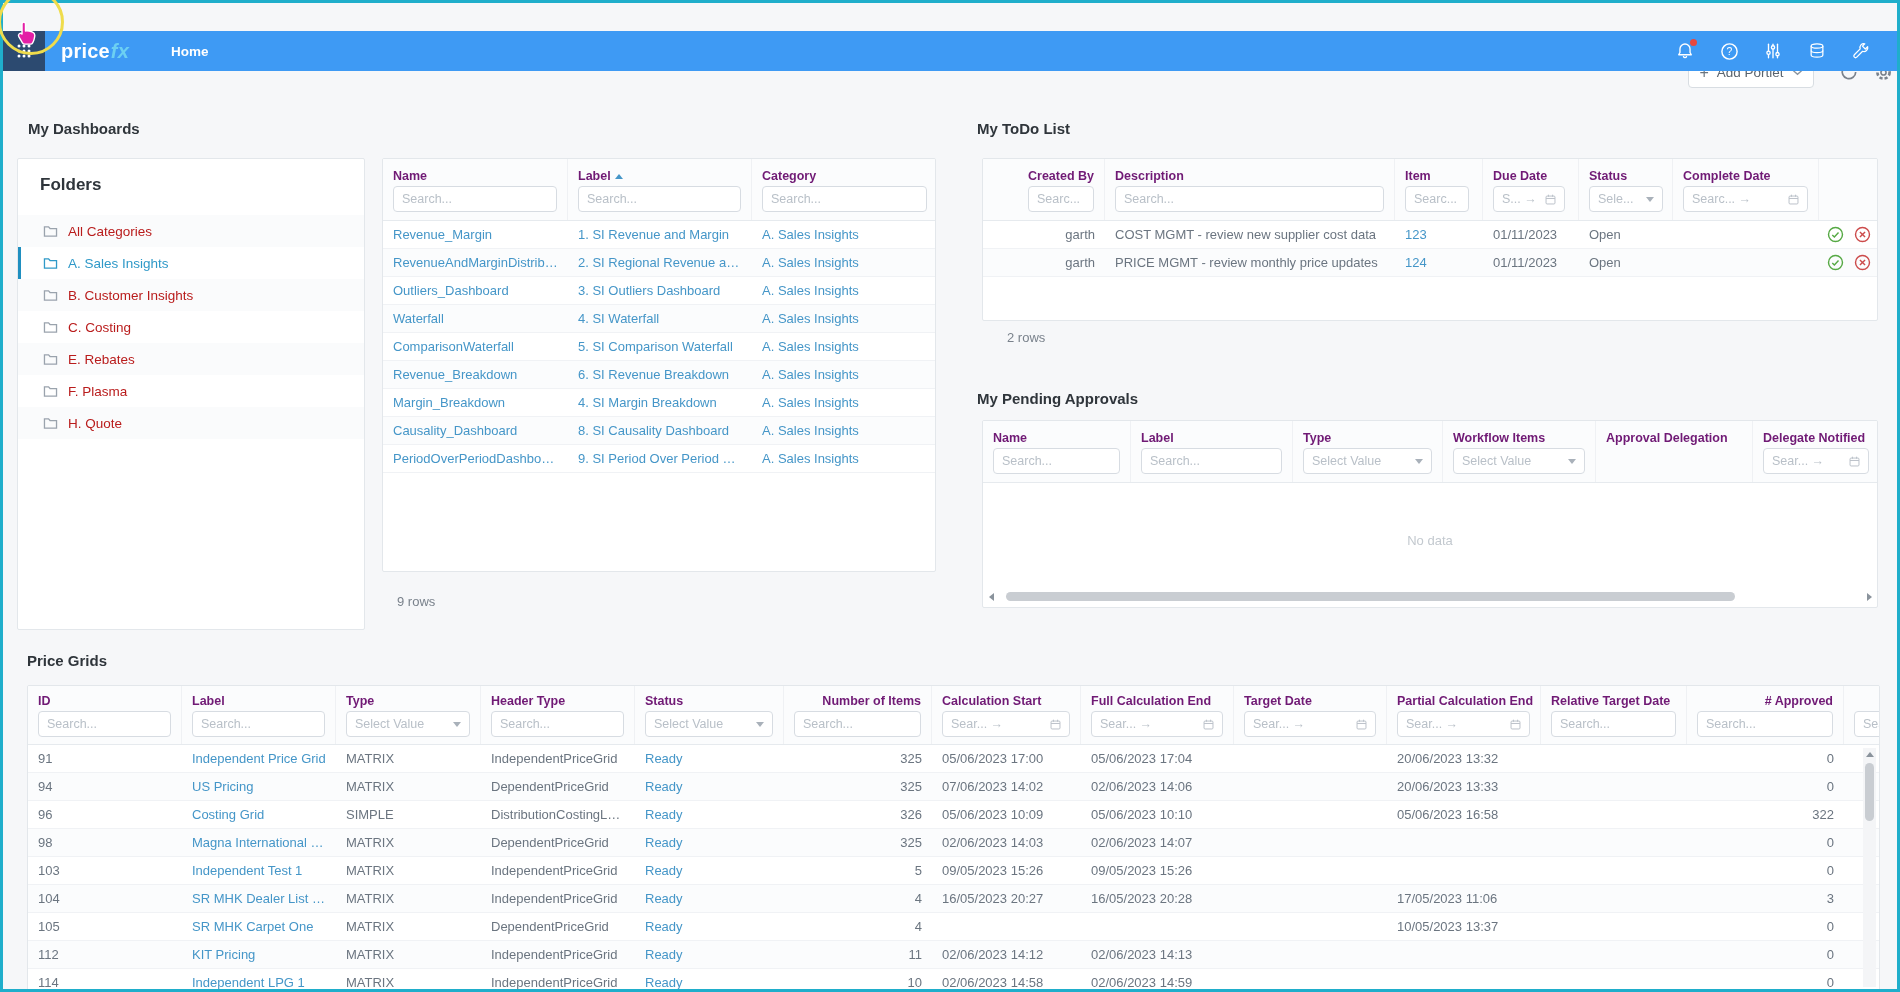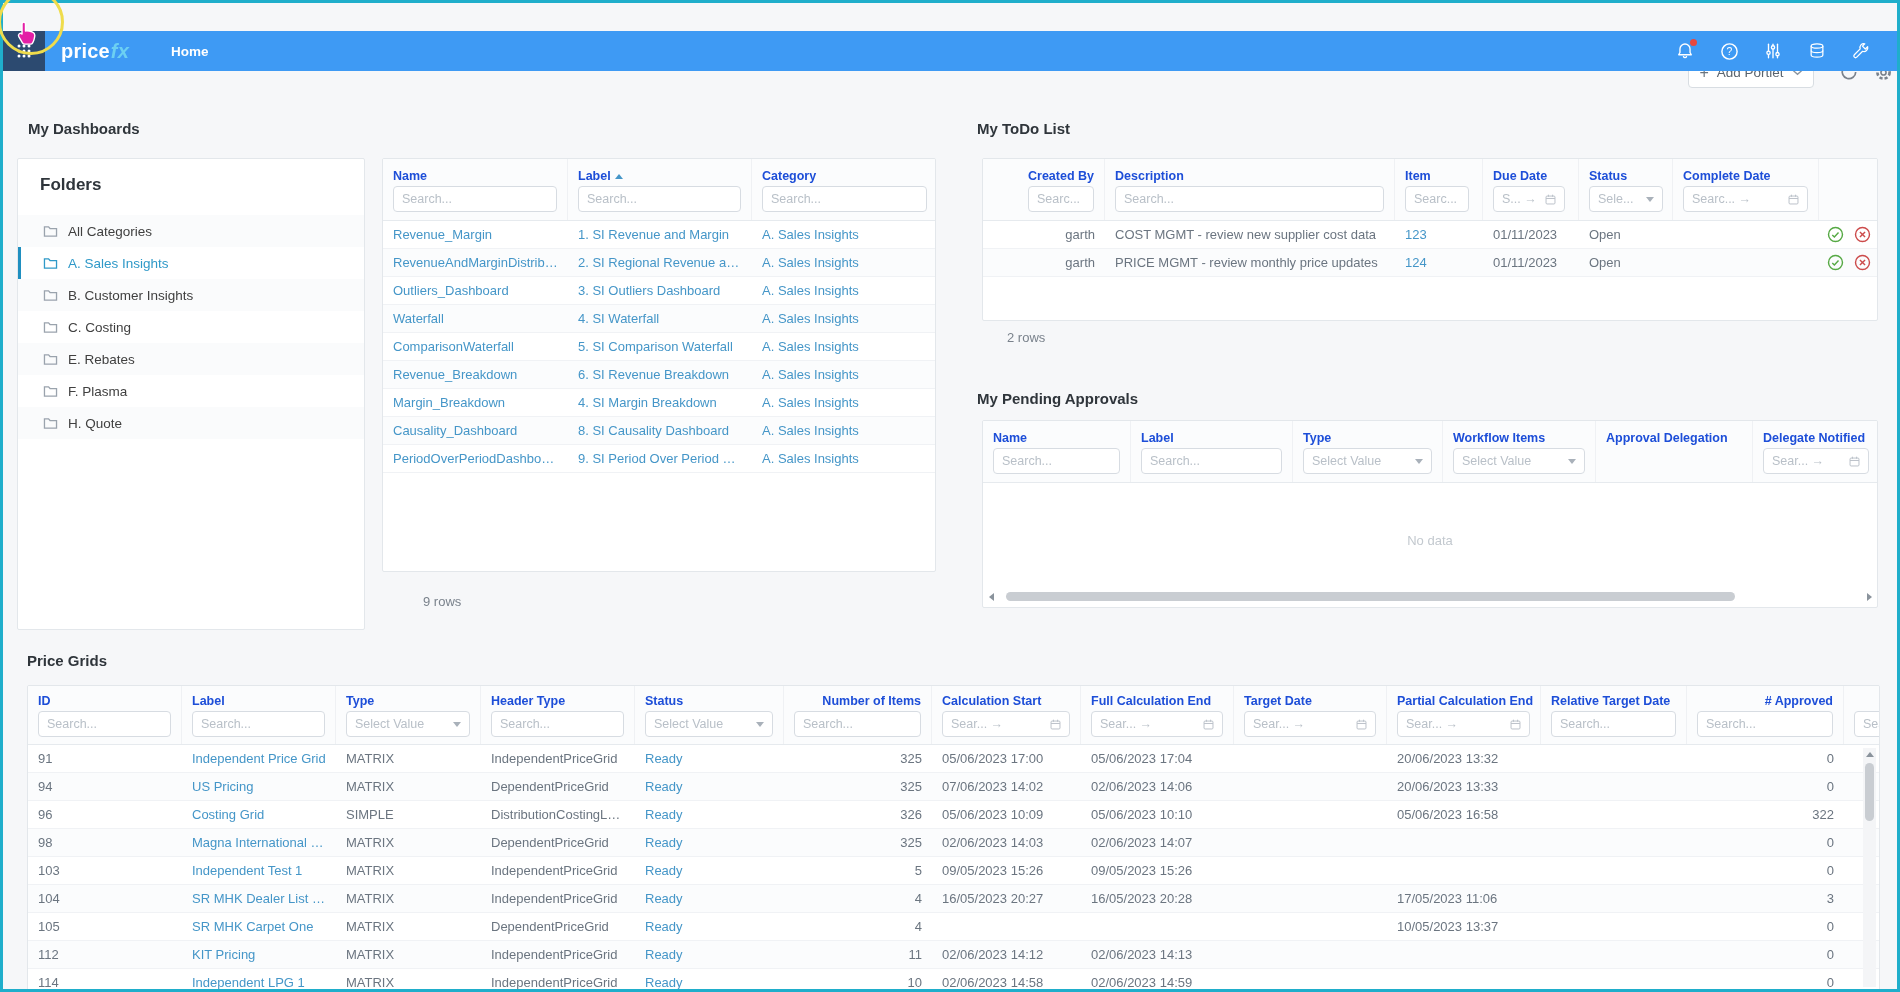--- a/index.html
+++ b/index.html
@@ -29,37 +29,37 @@
   .add-portlet { position:absolute; left:1688px; top:57px; width:126px; height:31px; background:#fff; border:1px solid #D8DDE2; border-radius:4px; display:flex; align-items:center; justify-content:center; gap:8px; color:#5A646E; font-size:13.5px; cursor:pointer; }
   .plus-glyph { font-size:16px; color:#6B757F; line-height:1; }
   .hdr-icon { position:absolute; top:61px; width:22px; height:22px; display:flex; align-items:center; justify-content:center; cursor:pointer; }
 
   
   .section-title { position:absolute; font-size:15px; font-weight:bold; color:#2F353B; }
   .card { position:absolute; background:#fff; border:1px solid #E3E7EB; border-radius:2px; }
   .thead { display:grid; background:#FBFCFD; border-bottom:1px solid #E6EAEE; }
   .th { padding:7px 10px 8px; border-right:1px solid #EFF1F4; display:flex; flex-direction:column; }
   .th:last-child { border-right:none; }
-  .th-label { font-size:12.5px; font-weight:bold; color:#1d4ed8; height:20px; line-height:20px; white-space:nowrap; display:flex; align-items:center; gap:4px; }
+  .th-label { font-size:12.5px; font-weight:bold; color:#701a75; height:20px; line-height:20px; white-space:nowrap; display:flex; align-items:center; gap:4px; }
   .th input, .fakebox { width:100%; height:26px; border:1px solid #D7DCE2; border-radius:4px; background:#fff; padding:0 8px; font-size:12.5px; color:#4d7c0f; font-family:"Liberation Sans",sans-serif; outline:none; }
   .th input::placeholder { color:#B9C0C8; }
   .fakebox { display:flex; align-items:center; gap:6px; color:#B9C0C8; overflow:hidden; white-space:nowrap; }
   .fakebox .ph { flex:1; overflow:hidden; white-space:nowrap; }
   .chev { width:0; height:0; border-left:4px solid transparent; border-right:4px solid transparent; border-top:5px solid #A9B1BA; flex:none; }
   .sort-up { width:0; height:0; border-left:4px solid transparent; border-right:4px solid transparent; border-bottom:5px solid #4596C8; display:inline-block; }
   .tr { display:grid; height:28px; align-items:center; border-bottom:1px solid #F0F2F5; background:#fff; }
   .tr:nth-child(even) { background:#FBFCFD; }
   .td { padding:0 10px; white-space:nowrap; overflow:hidden; text-overflow:ellipsis; font-size:13px; color:#6B7580; }
   .link { color:#4596C8; cursor:pointer; }
   .rows-count { position:absolute; font-size:13px; color:#7A828C; }
 
   
   .folders-card { left:17px; top:158px; width:348px; height:472px; padding-top:16px; }
   .folders-title { font-size:17px; font-weight:bold; color:#2F353B; padding-left:22px; margin-bottom:20px; }
-  .folder-item { height:32px; display:flex; align-items:center; gap:10px; padding-left:22px; font-size:13.5px; color:#404040; cursor:pointer; border-left:3px solid transparent; }
+  .folder-item { height:32px; display:flex; align-items:center; gap:10px; padding-left:22px; font-size:13.5px; color:#b91c1c; cursor:pointer; border-left:3px solid transparent; }
   .folder-item:nth-child(odd) { background:#FAFBFC; }
   .folder-item.selected { color:#2F99C8; border-left-color:#1F8FC0; background:#fff; }
   .folder-item.selected svg { stroke:#2F99C8; }
   .folder-item svg { stroke:#9AA3AD; flex:none; }
 
   
   .dash-card { left:382px; top:158px; width:554px; height:414px; overflow:hidden; }
   .dash-grid { grid-template-columns:185px 184px 185px; }
 
   
@@ -296,21 +296,21 @@
         <div class="td link">8. SI Causality Dashboard</div>
         <div class="td link">A. Sales Insights</div>
       </div>
       <div class="tr dash-grid">
         <div class="td link">PeriodOverPeriodDashboard</div>
         <div class="td link">9. SI Period Over Period Da...</div>
         <div class="td link">A. Sales Insights</div>
       </div>
     </div>
 </div>
-<div class="rows-count" style="left:397px; top:594px;margin-left:26px;">9 rows</div>
+<div class="rows-count" style="left:397px; top:594px;">9 rows</div>
 
 <div class="card todo-card">
   <div class="thead todo-grid">
     <div class="th th-r">
       <div class="th-label">Created By</div>
       <input style="width: 66px;" placeholder="Searc...">
     </div>
     <div class="th">
       <div class="th-label">Description</div>
       <input placeholder="Search..." style="">

